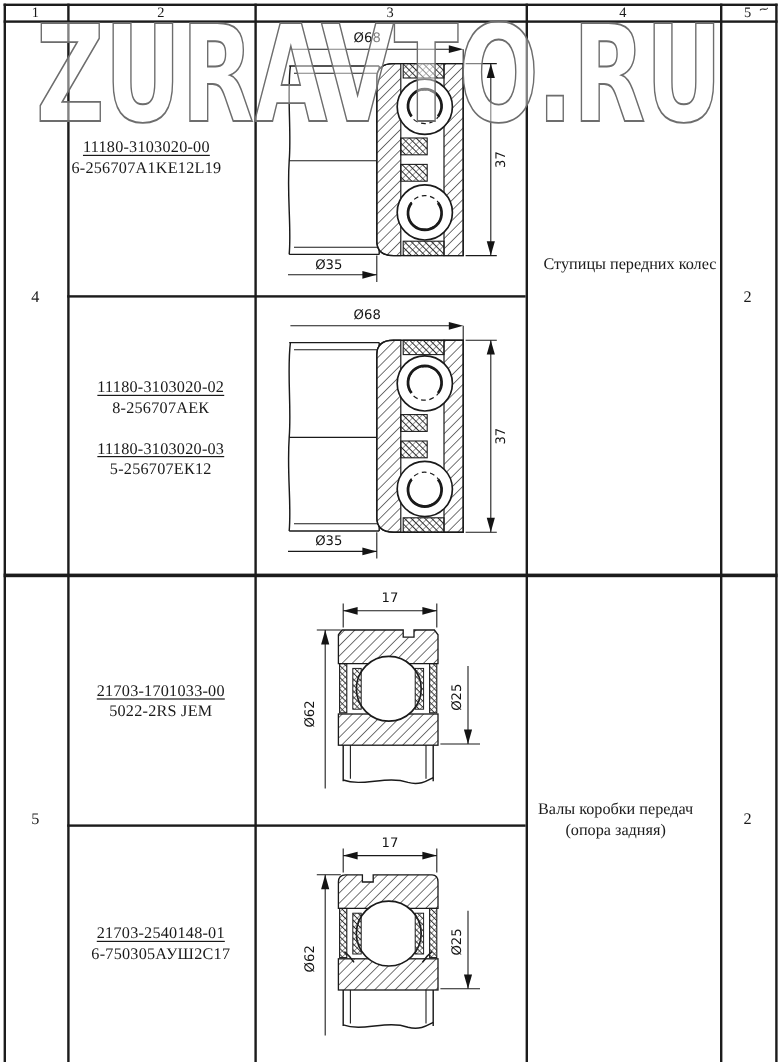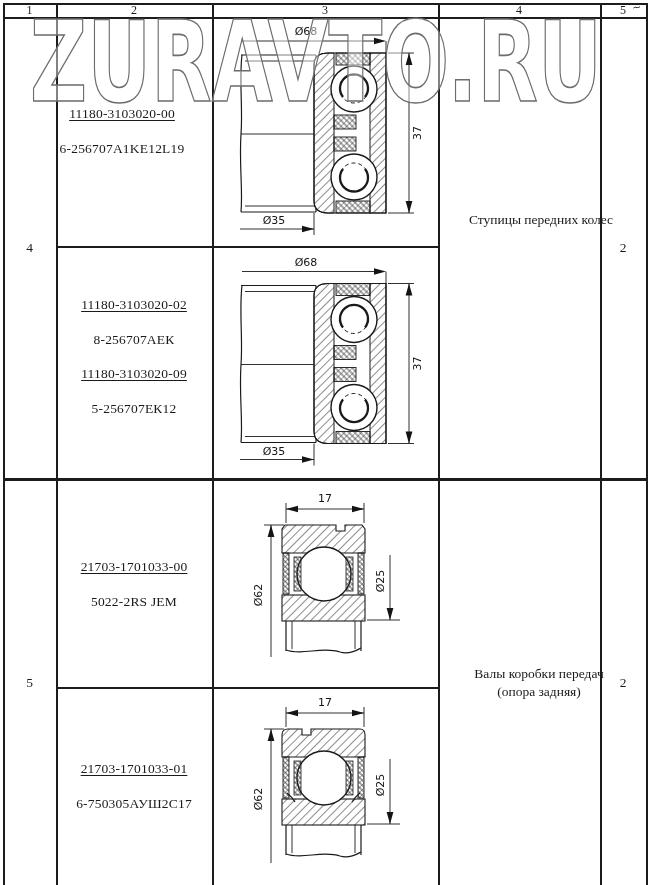--- a/index.html
+++ b/index.html
@@ -10,21 +10,21 @@
   .hline.thick{height:3px;}
   .cell{position:absolute;display:flex;align-items:center;justify-content:center;
         text-align:center;}
   .hdr{font-size:12px;}
   .rowno{font-size:13.5px;}
   .qty{font-size:13.5px;}
   .app{font-size:13.5px;line-height:1.3;flex-direction:column;}
   .parts{flex-direction:column;}
   .part-group{margin:9px 0;}
   .part-num{font-size:13.5px;text-decoration:underline;text-underline-offset:2px;letter-spacing:.2px;}
-  .part-code{font-size:13.5px;letter-spacing:.2px;margin-top:19px;}
+  .part-code{font-size:13.5px;letter-spacing:.2px;margin-top:1px;}
   svg.drw{display:block;}
   svg.drw .ln{stroke:#1a1a1a;stroke-width:1.2;fill:none;}
   svg.drw .thin{stroke:#1a1a1a;stroke-width:0.9;fill:none;}
   svg.drw .dash{stroke:#1a1a1a;stroke-width:1;fill:none;stroke-dasharray:4 3;}
   svg.drw .arc{stroke:#1a1a1a;stroke-width:2.3;fill:none;}
   svg.drw text{font-family:"DejaVu Sans", sans-serif;font-size:11px;fill:#141414;}
   svg.drw .arrow{fill:#141414;stroke:none;}
   .wm{position:absolute;left:0;top:0;z-index:6;pointer-events:none;}
   .corner{position:absolute;left:632px;top:1px;font-size:11px;color:#333;
           font-family:"DejaVu Sans",sans-serif;transform:rotate(-8deg);}
@@ -61,21 +61,21 @@
       <div class="part-code">6-256707A1KE12L19</div>
     </div>
   </div>
 
   <div class="cell parts" style="left:56px;top:246px;width:156px;height:232px;padding-bottom:10px;box-sizing:border-box">
     <div class="part-group">
       <div class="part-num">11180-3103020-02</div>
       <div class="part-code">8-256707АЕК</div>
     </div>
     <div class="part-group">
-      <div class="part-num">11180-3103020-09</div>
+      <div class="part-num">11180-3103020-03</div>
       <div class="part-code">5-256707ЕК12</div>
     </div>
   </div>
 
   <div class="cell" style="left:212px;top:17px;width:226px;height:229px">
     <svg class="drw" width="226" height="229" viewBox="0 0 226 229">
       <defs>
         <pattern id="hA" patternUnits="userSpaceOnUse" width="6" height="6" patternTransform="rotate(45)">
           <line x1="0" y1="0" x2="0" y2="6" stroke="#2b2b2b" stroke-width="1.1"></line>
         </pattern>
@@ -162,37 +162,37 @@
       <polygon class="arrow" points="197,36 193.6,48 200.4,48"></polygon>
       <polygon class="arrow" points="197,196 193.6,184 200.4,184"></polygon>
       <text transform="translate(209,116) rotate(-90)" text-anchor="middle">37</text>
       <line class="thin" x1="102" y1="196" x2="102" y2="218"></line>
       <line class="thin" x1="28" y1="212" x2="102" y2="212"></line>
       <polygon class="arrow" points="102,212 90,208.8 90,215.2"></polygon>
       <text x="62" y="207" text-anchor="middle">Ø35</text>
     </svg>
   </div>
 
-  <div class="cell app" style="left:460px;top:17px;width:162px;height:406px">
+  <div class="cell app" style="left:444px;top:17px;width:162px;height:406px">
     <div>Ступицы передних колес</div>
   </div>
   <div class="cell qty" style="left:600px;top:17px;width:46px;height:461px">2</div>
 
   <div class="cell rowno" style="left:3px;top:481px;width:53px;height:404px">5</div>
 
   <div class="cell parts" style="left:56px;top:481px;width:156px;height:206px">
     <div class="part-group">
       <div class="part-num">21703-1701033-00</div>
       <div class="part-code">5022-2RS JEM</div>
     </div>
   </div>
 
   <div class="cell parts" style="left:56px;top:687px;width:156px;height:198px">
     <div class="part-group">
-      <div class="part-num">21703-1701033-01</div>
+      <div class="part-num">21703-2540148-01</div>
       <div class="part-code">6-750305АУШ2С17</div>
     </div>
   </div>
 
   <div class="cell" style="left:212px;top:481px;width:226px;height:206px">
     <svg class="drw" width="226" height="206" viewBox="0 0 226 206">
       <defs>
         <pattern id="hC" patternUnits="userSpaceOnUse" width="6" height="6" patternTransform="rotate(45)">
           <line x1="0" y1="0" x2="0" y2="6" stroke="#2b2b2b" stroke-width="1.1"></line>
         </pattern>
@@ -265,21 +265,21 @@
       <line class="thin" x1="59" y1="42" x2="59" y2="176"></line>
       <polygon class="arrow" points="59,42 55.6,54 62.4,54"></polygon>
       <text transform="translate(50,112) rotate(-90)" text-anchor="middle">Ø62</text>
       <line class="thin" x1="178" y1="72" x2="178" y2="137"></line>
       <polygon class="arrow" points="178,137 174.6,125 181.4,125"></polygon>
       <line class="thin" x1="155" y1="137" x2="188" y2="137"></line>
       <text transform="translate(172,98) rotate(-90)" text-anchor="middle">Ø25</text>
     </svg>
   </div>
 
-  <div class="cell app" style="left:458px;top:481px;width:162px;height:404px">
+  <div class="cell app" style="left:432px;top:481px;width:162px;height:404px">
     <div>Валы коробки передач</div>
     <div>(опора задняя)</div>
   </div>
   <div class="cell qty" style="left:600px;top:481px;width:46px;height:404px">2</div>
 
   <svg class="wm" width="651" height="125">
     <text x="30" y="101" textLength="572" lengthAdjust="spacingAndGlyphs" font-family="DejaVu Sans, sans-serif" font-weight="bold" font-size="112" fill="#ffffff" fill-opacity="0.45" stroke="#6d6d6d" stroke-width="1.6">ZURAVTO.RU</text>
   </svg>
 
 </div>

